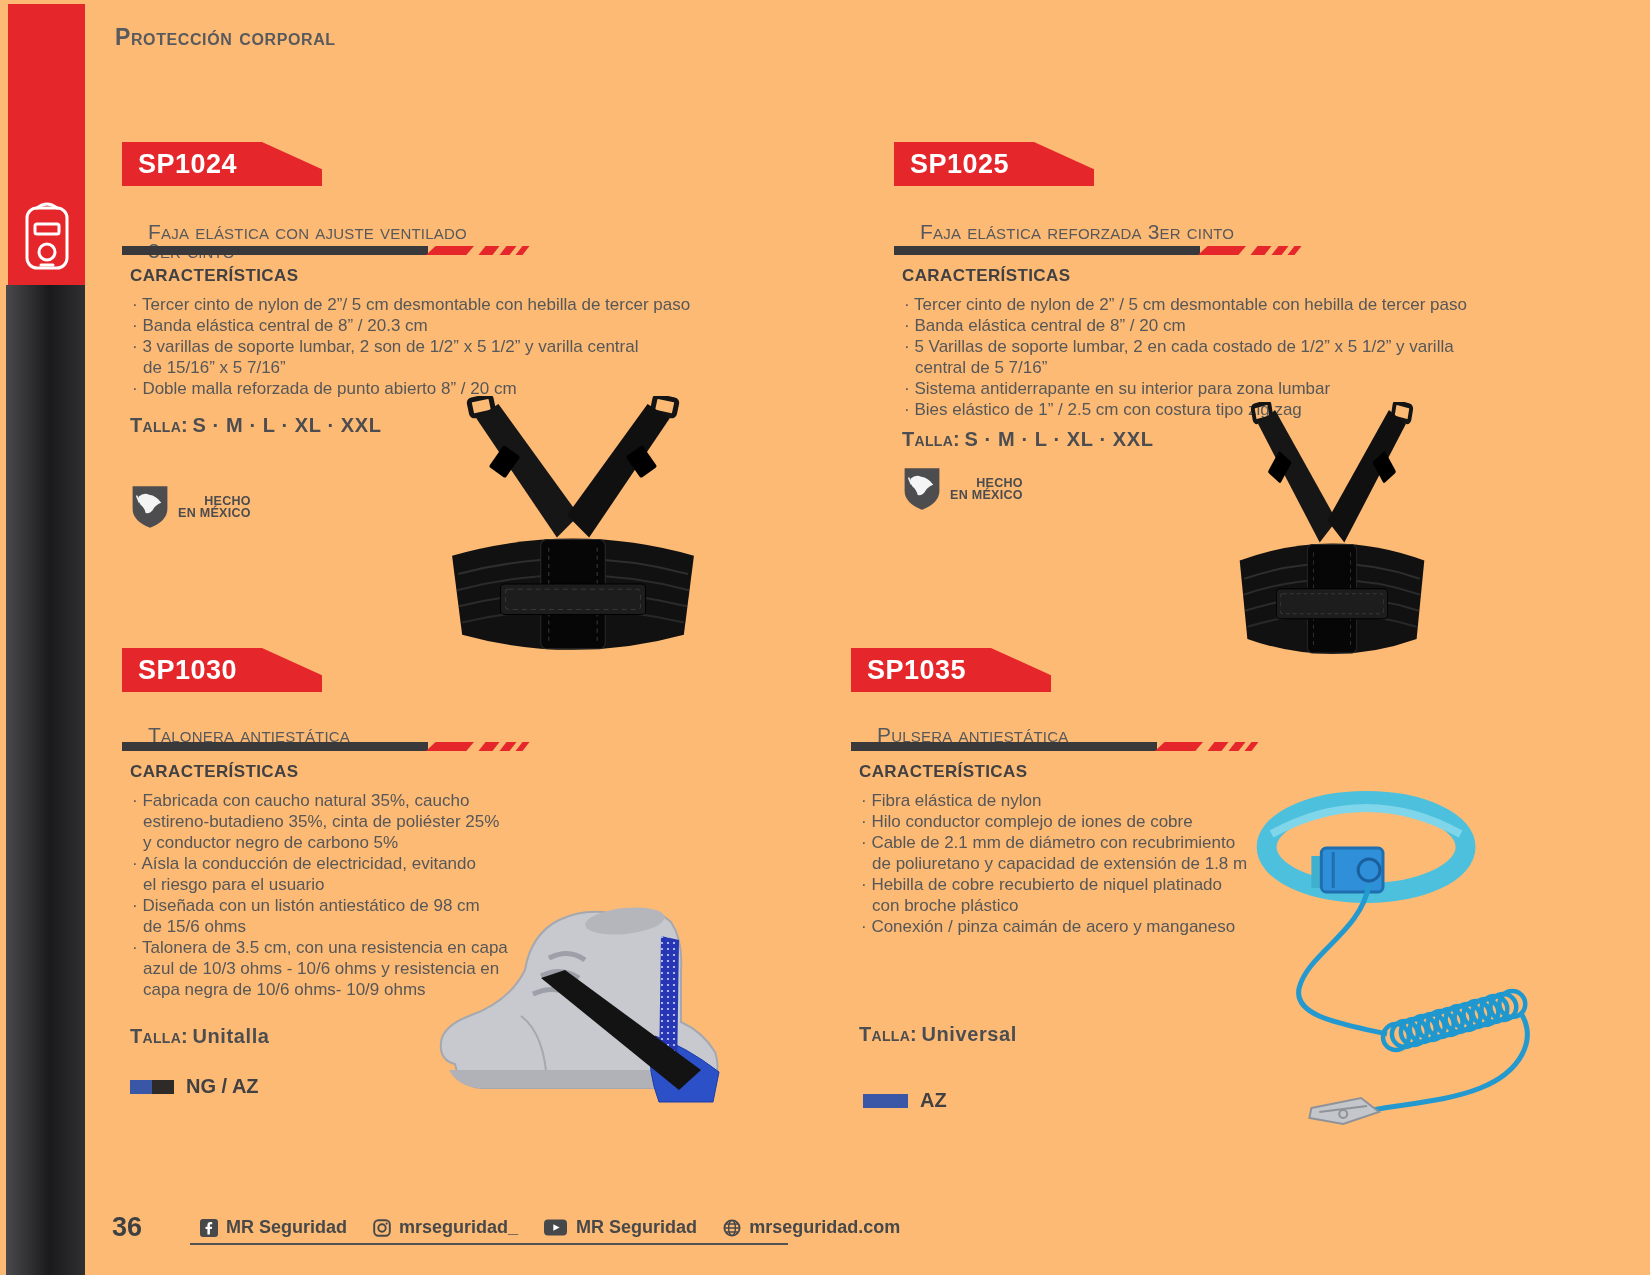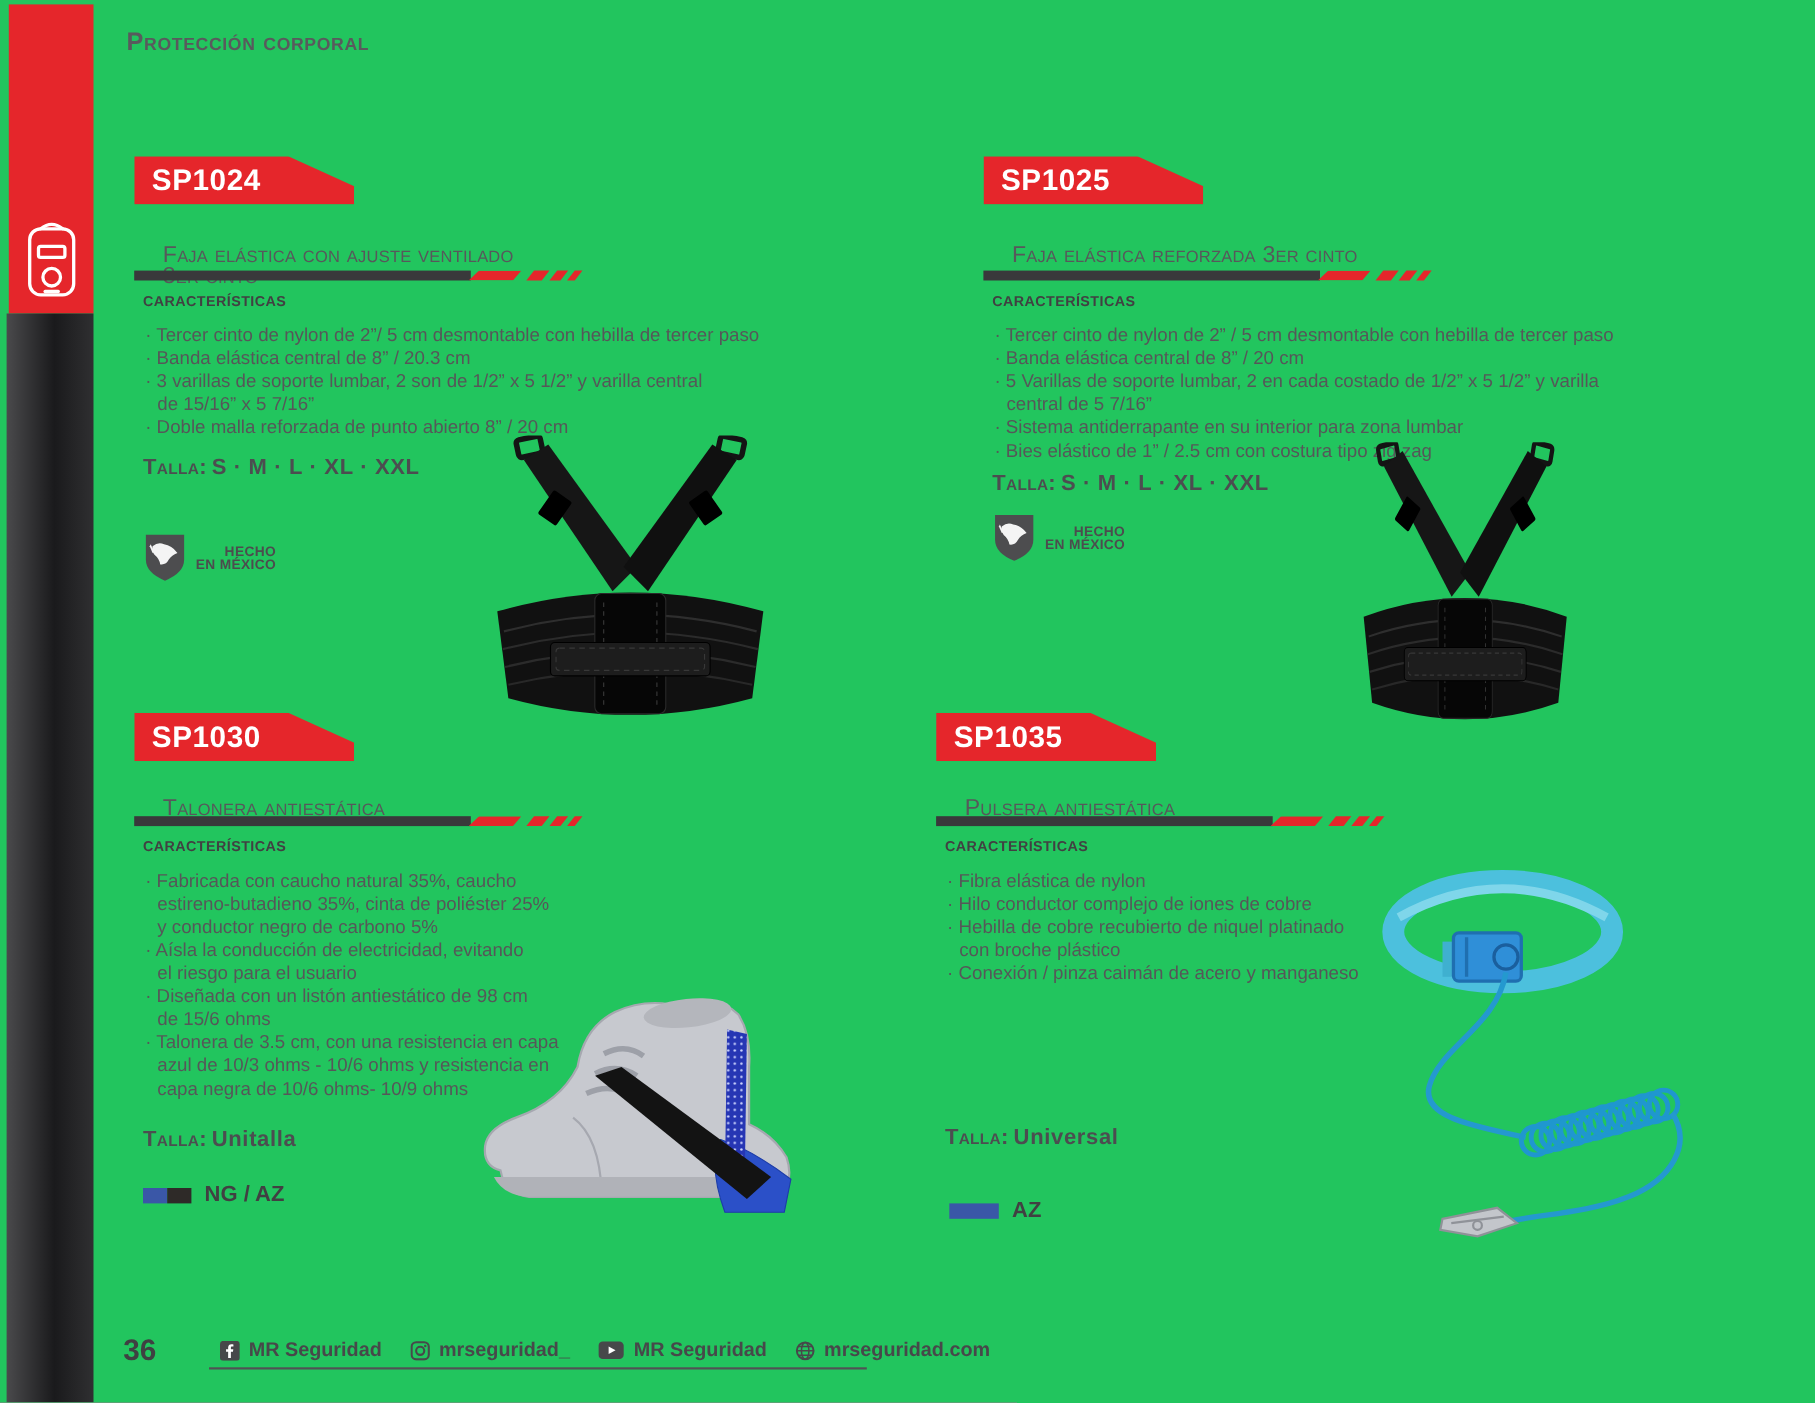--- a/index.html
+++ b/index.html
@@ -1,16 +1,16 @@
 <!DOCTYPE html>
 <html><head>
 <meta charset="utf-8">
 <style>
   html,body{margin:0;padding:0;background:#888;}
-  .canvas{position:relative;width:1650px;height:1275px;background:#22c55e;overflow:hidden;
+  .canvas{position:relative;width:1650px;height:1275px;background:#fdba74;overflow:hidden;
           font-family:"Liberation Sans",sans-serif;margin:0 auto;}
 
   
   .side-red{position:absolute;left:8px;top:4px;width:77px;height:281px;background:#e5262b;}
   .side-dark{position:absolute;left:6px;top:285px;width:79px;height:990px;
              background:linear-gradient(90deg,#4a4a4c 0%,#1a1a1c 55%,#2f2f31 100%);}
   .helmet{position:absolute;left:13px;top:194px;width:52px;height:76px;}
 
   
   .section-title{position:absolute;left:115px;top:24px;margin:0;
@@ -35,21 +35,21 @@
 
   .divider{position:absolute;left:0;top:104px;width:404px;height:9px;display:flex;}
   .c2 .divider,.c3 .divider{top:94px}
   .d-dark{flex:1;background:#39393b;}
   .d-red{width:48px;background:#e5262b;clip-path:polygon(20% 0,100% 0,84% 100%,0 100%);margin-left:-2px;}
   .sl{background:#e5262b;transform:skewX(-38deg);}
   .s1{width:14px;margin-left:8px}
   .s2{width:10px;margin-left:7px}
   .s3{width:7px;margin-left:6px}
 
-  .feat-h{position:absolute;left:8px;top:124px;margin:0;font-size:13px;font-weight:700;
+  .feat-h{position:absolute;left:8px;top:124px;margin:0;font-size:17px;font-weight:700;
           color:#414042;letter-spacing:.4px;}
   .c2 .feat-h,.c3 .feat-h{top:114px}
 
   .feats{position:absolute;left:10px;top:152px;margin:0;padding:0;list-style:none;width:625px;}
   .c2 .feats{top:142px;width:445px}
   .c3 .feats{top:142px;width:475px}
   .feats li{font-size:17px;line-height:21px;color:#565759;white-space:pre-line;
             padding-left:11px;text-indent:-11px;}
 
   .talla{position:absolute;left:8px;margin:0;color:#4c4d50;}
@@ -233,20 +233,22 @@
       <span class="d-dark"></span>
       <span class="d-red"></span>
       <span class="sl s1"></span>
       <span class="sl s2"></span>
       <span class="sl s3"></span>
     </div>
     <h3 class="feat-h">CARACTERÍSTICAS</h3>
     <ul class="feats">
       <li>· Fibra elástica de nylon</li>
       <li>· Hilo conductor complejo de iones de cobre</li>
+      <li>· Cable de 2.1 mm de diámetro con recubrimiento
+de poliuretano y capacidad de extensión de 1.8 m</li>
       <li>· Hebilla de cobre recubierto de niquel platinado
 con broche plástico</li>
       <li>· Conexión / pinza caimán de acero y manganeso</li>
     </ul>
     <p class="talla">
       <span class="t-label">Talla:</span>
       <span class="t-val">Universal</span>
     </p>
     <div class="swatch">
       <span class="sw-box sw-blue-wide"></span>

